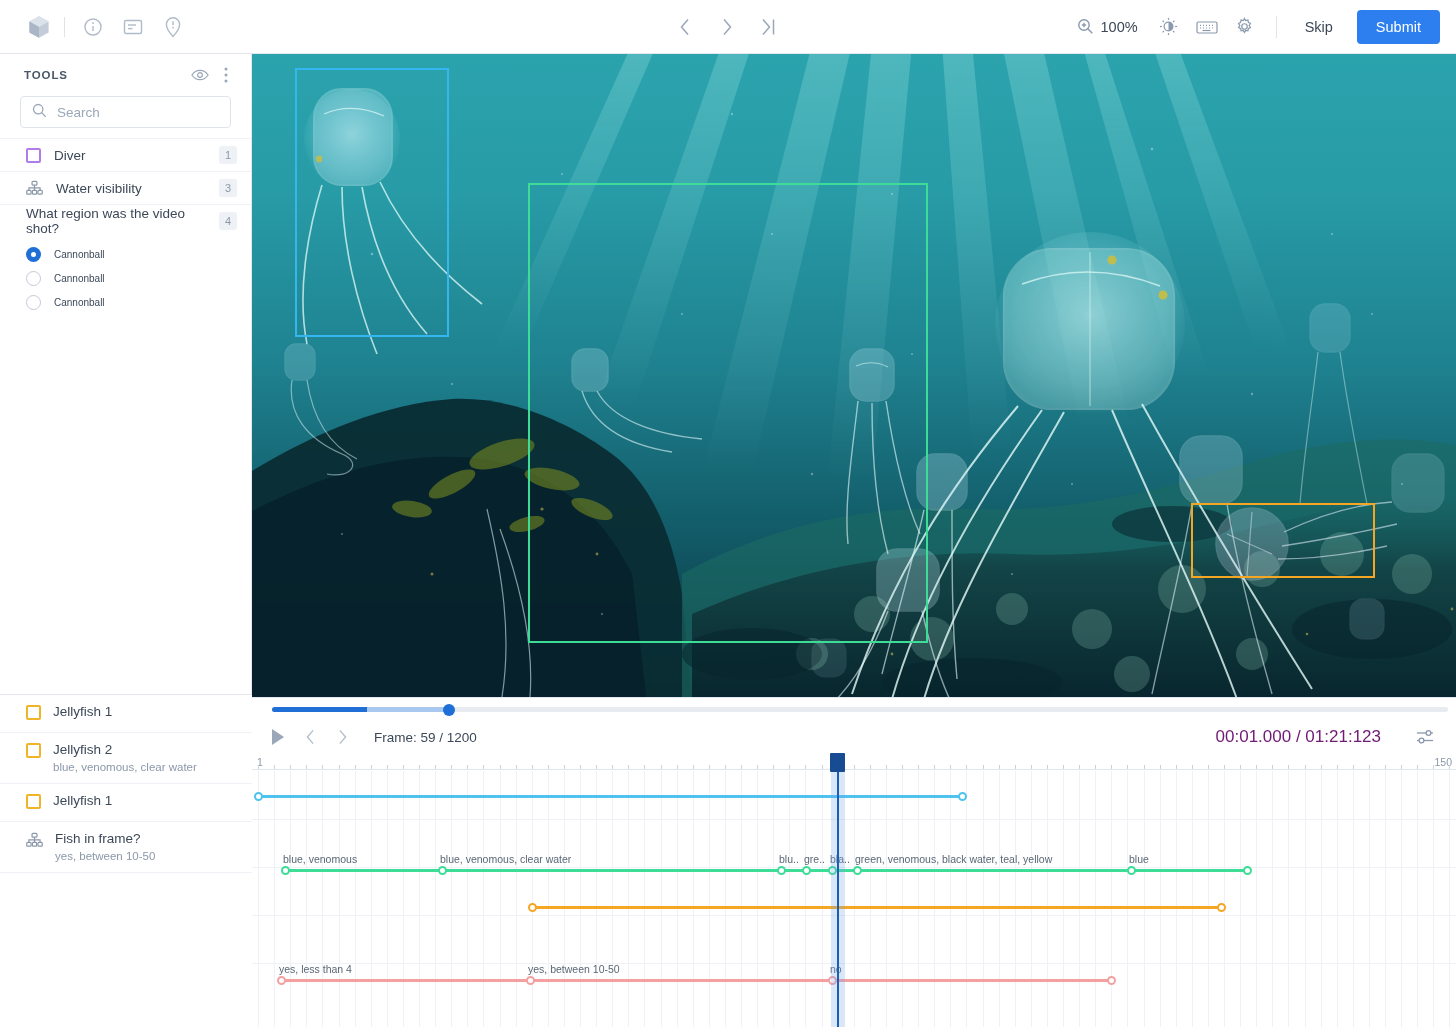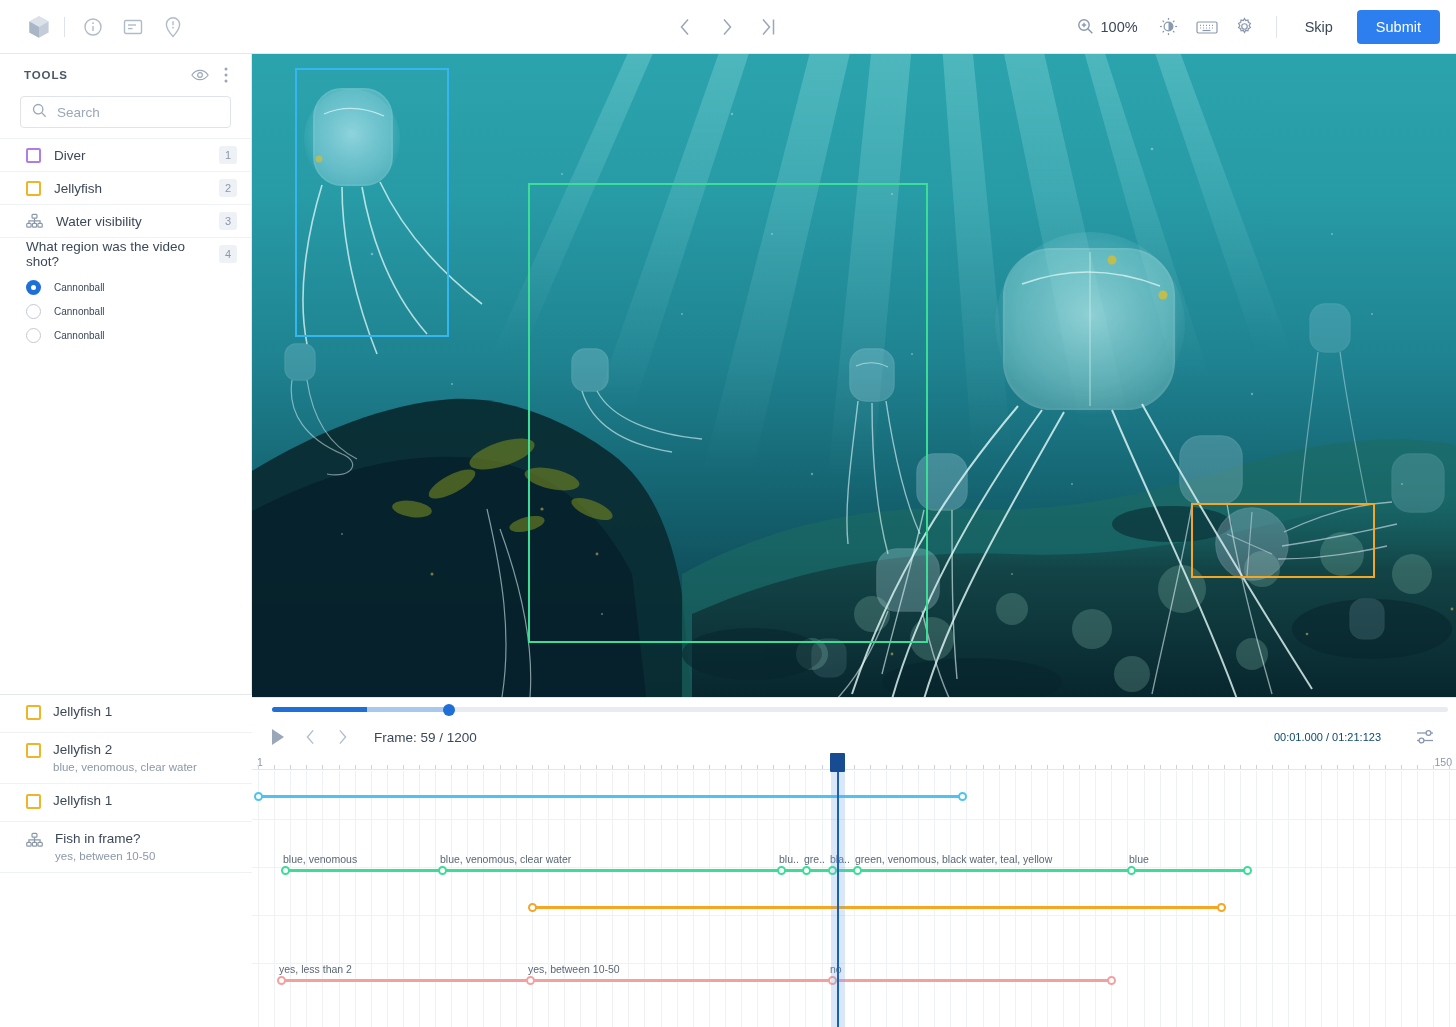--- a/index.html
+++ b/index.html
@@ -138,21 +138,21 @@
     position:absolute; left:20px; top:9px; width:1176px; height:5px;
     background:#e8ecf1; border-radius:3px;
   }
   .seek .f1 { position:absolute;left:0;top:0;height:5px;width:95px;background:#1f6fd6;border-radius:3px 0 0 3px; }
   .seek .f2 { position:absolute;left:95px;top:0;height:5px;width:83px;background:#a8c8ef; }
   .seek .handle { position:absolute;left:171px;top:-3.5px;width:12px;height:12px;border-radius:50%;background:#1f6fd6; }
   .pb-row { position:absolute;left:0;top:22px;width:1204px;height:34px;display:flex;align-items:center; }
   .pb-btn { width:32px;height:32px;display:flex;align-items:center;justify-content:center;color:#9aa7b8;cursor:pointer; }
   .pb-play { margin-left:10px; }
   .frame-lbl { font-size:13.5px;color:#3c4858;margin-left:16px; }
-  .time-lbl { position:absolute; right:75px; font-size:11px;color:#0c4a6e; }
+  .time-lbl { position:absolute; right:75px; font-size:17px;color:#701a75; }
   .tl-settings { position:absolute; right:16px; width:30px;height:30px;display:flex;align-items:center;justify-content:center;color:#8a99ad;cursor:pointer; }
 
   .ruler { position:absolute;left:0;top:58px;width:1204px;height:14px; }
   .rlabel { position:absolute;top:0px;font-size:10.5px;color:#8b98a9; }
   .ticks { position:absolute;left:0;bottom:0;width:1204px;height:7px; }
   .tick { position:absolute;bottom:0;width:1px;height:5px;background:#c9d3e0; }
   .ruler-base { position:absolute;left:0;bottom:0;width:1204px;height:1px;background:#e2e7ee; }
 
   .tracks { position:absolute;left:0;top:73px;width:1204px;height:257px; overflow:hidden;}
   .grid-v { position:absolute;top:0;width:1px;height:257px;background:#eef1f5; }
@@ -310,25 +310,20 @@
         </span>
         <input type="text" placeholder="Search" style="">
       </div>
     </div>
 
     <div id="tool-list">
         <div class="tool-row">
           <span class="sw" style="border-color:#b07de8"></span>
           <span class="tool-label">Diver</span>
           <span class="tool-key">1</span>
-        </div>
-        <div class="tool-row">
-          <span class="sw" style="border-color:#f0b429"></span>
-          <span class="tool-label">Jellyfish</span>
-          <span class="tool-key">2</span>
         </div>
         <div class="tool-row">
           <span style="display:flex;width:17px;">
             <svg width="17" height="16" viewBox="0 0 18 16" fill="none" stroke="#8b98a9" stroke-width="1.3">
               <rect x="6.4" y="1" width="5.2" height="4" rx="1"></rect>
               <rect x="0.8" y="10.5" width="4.6" height="4" rx="1"></rect>
               <rect x="12.6" y="10.5" width="4.6" height="4" rx="1"></rect>
               <rect x="6.8" y="10.5" width="4.4" height="4" rx="1"></rect>
               <path d="M9 5.2v2.6M3.1 10.5V7.8h11.8v2.7M9 7.8v2.7"></path>
             </svg>
@@ -836,21 +831,21 @@
           <div class="kdot" style="border-color: rgb(61, 220, 151); left: 995px; top: 50.25px;"></div>
         </div>
         <div class="trow" style="top: 97px; height: 48px;">
           <div class="kline" style="background: rgb(245, 166, 35); left: 280px; width: 689px; top: 38px;"></div>
           <div class="kdot" style="border-color: rgb(245, 166, 35); left: 280px; top: 39.25px;"></div>
           <div class="kdot" style="border-color: rgb(245, 166, 35); left: 969px; top: 39.25px;"></div>
         </div>
         <div class="trow" style="top: 145px; height: 48px;">
           <div class="kline" style="background: rgb(244, 160, 160); left: 29px; width: 830px; top: 63px;"></div>
           <div class="kdot" style="border-color: rgb(244, 160, 160); left: 29px; top: 64.25px;"></div>
-          <div class="klabel" style="left: 29px; top: 47px;">yes, less than 2</div>
+          <div class="klabel" style="left: 29px; top: 47px;">yes, less than 4</div>
           <div class="kdot" style="border-color: rgb(244, 160, 160); left: 278px; top: 64.25px;"></div>
           <div class="klabel" style="left: 278px; top: 47px;">yes, between 10-50</div>
           <div class="kdot" style="border-color: rgb(244, 160, 160); left: 580px; top: 64.25px;"></div>
           <div class="klabel" style="left: 580px; top: 47px;">no</div>
           <div class="kdot" style="border-color: rgb(244, 160, 160); left: 859px; top: 64.25px;"></div>
         </div>
       </div>
 
     <div class="playhead-glow"></div>
     <div class="playhead"></div>

